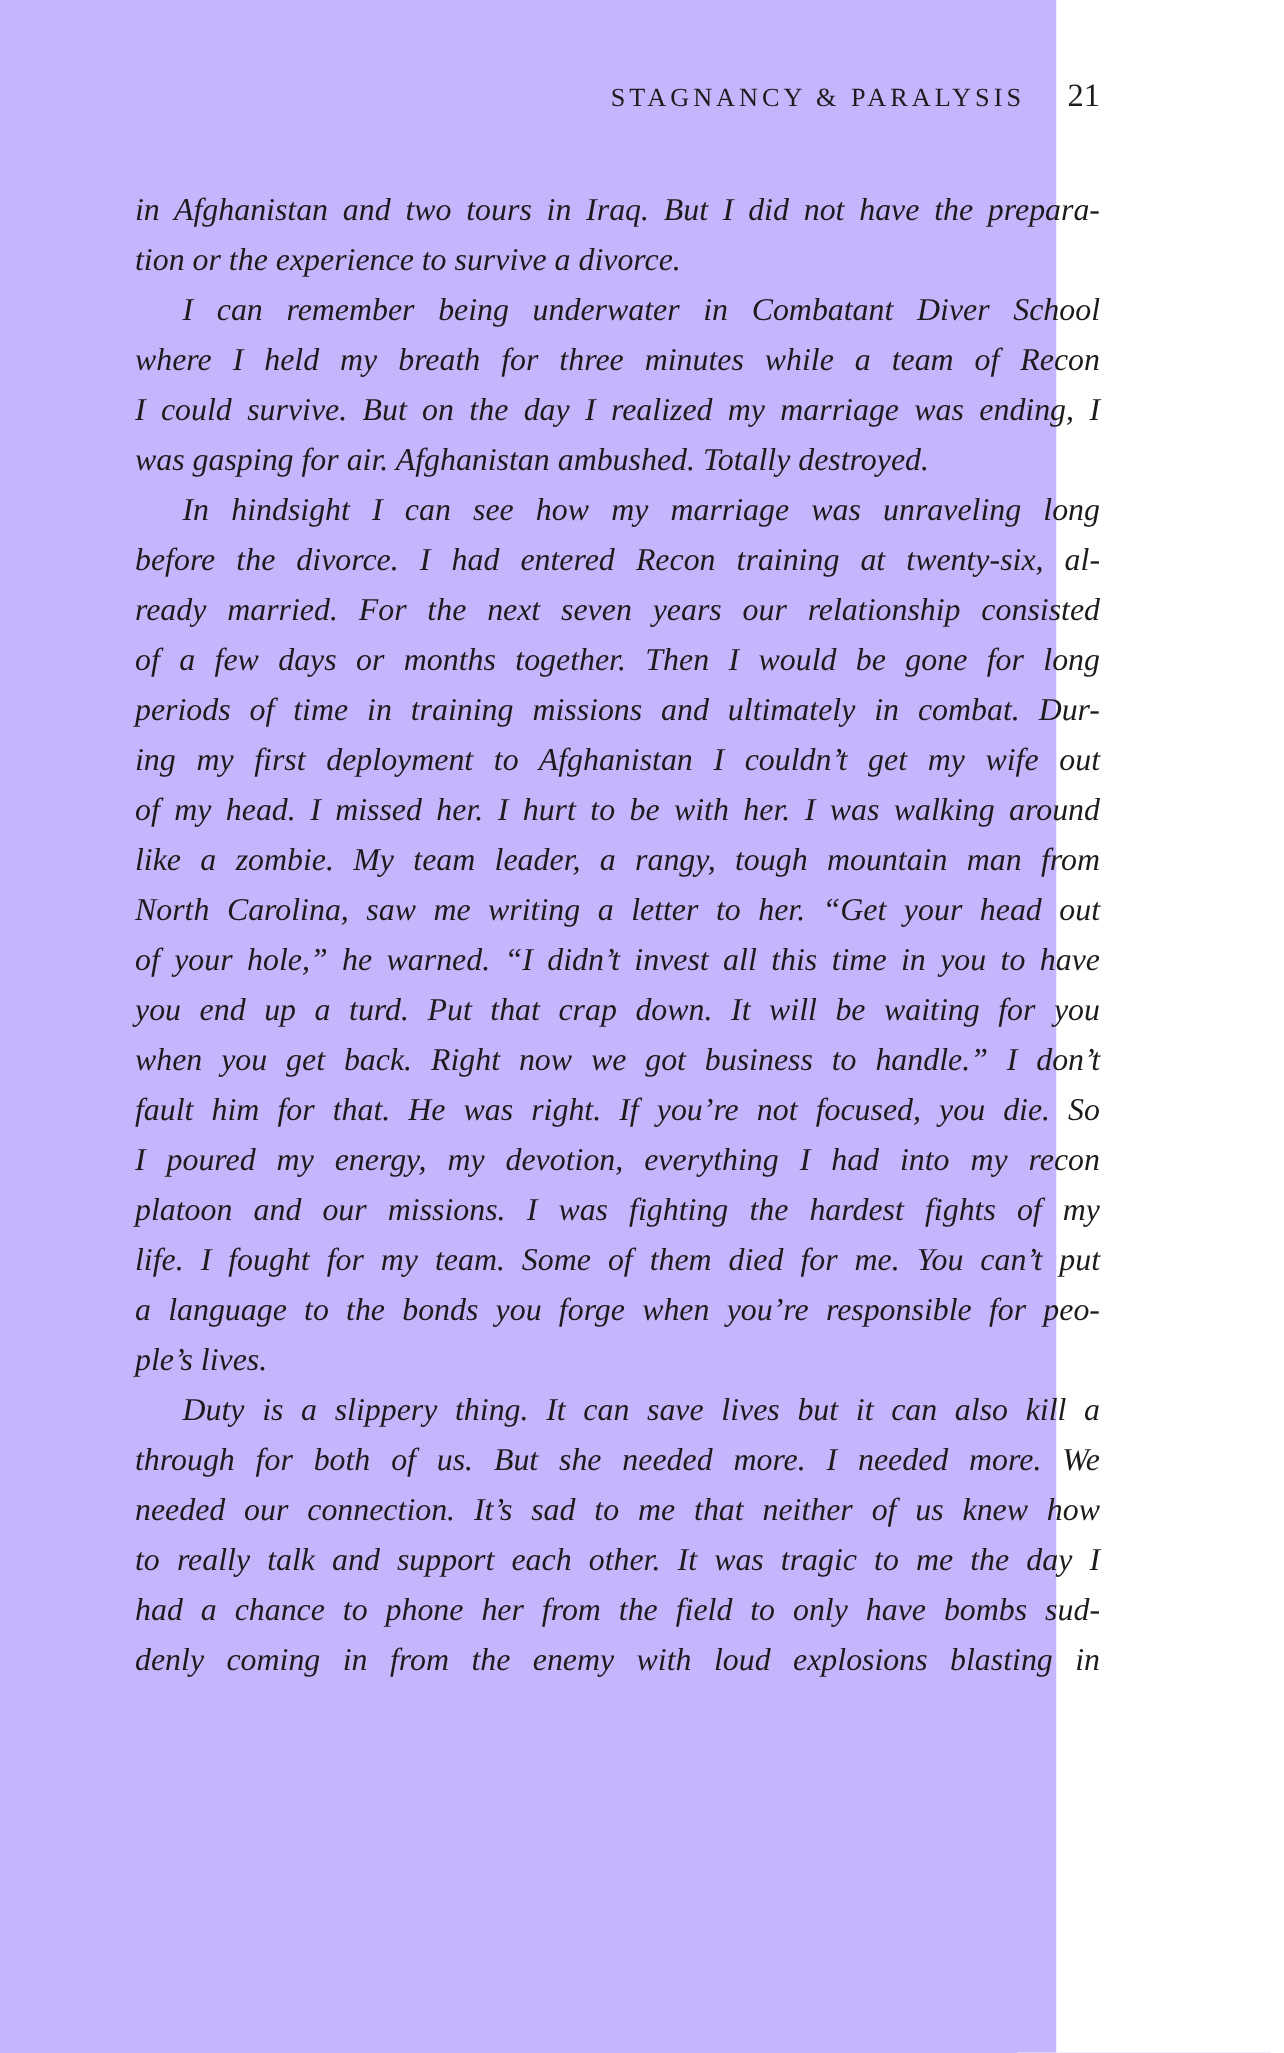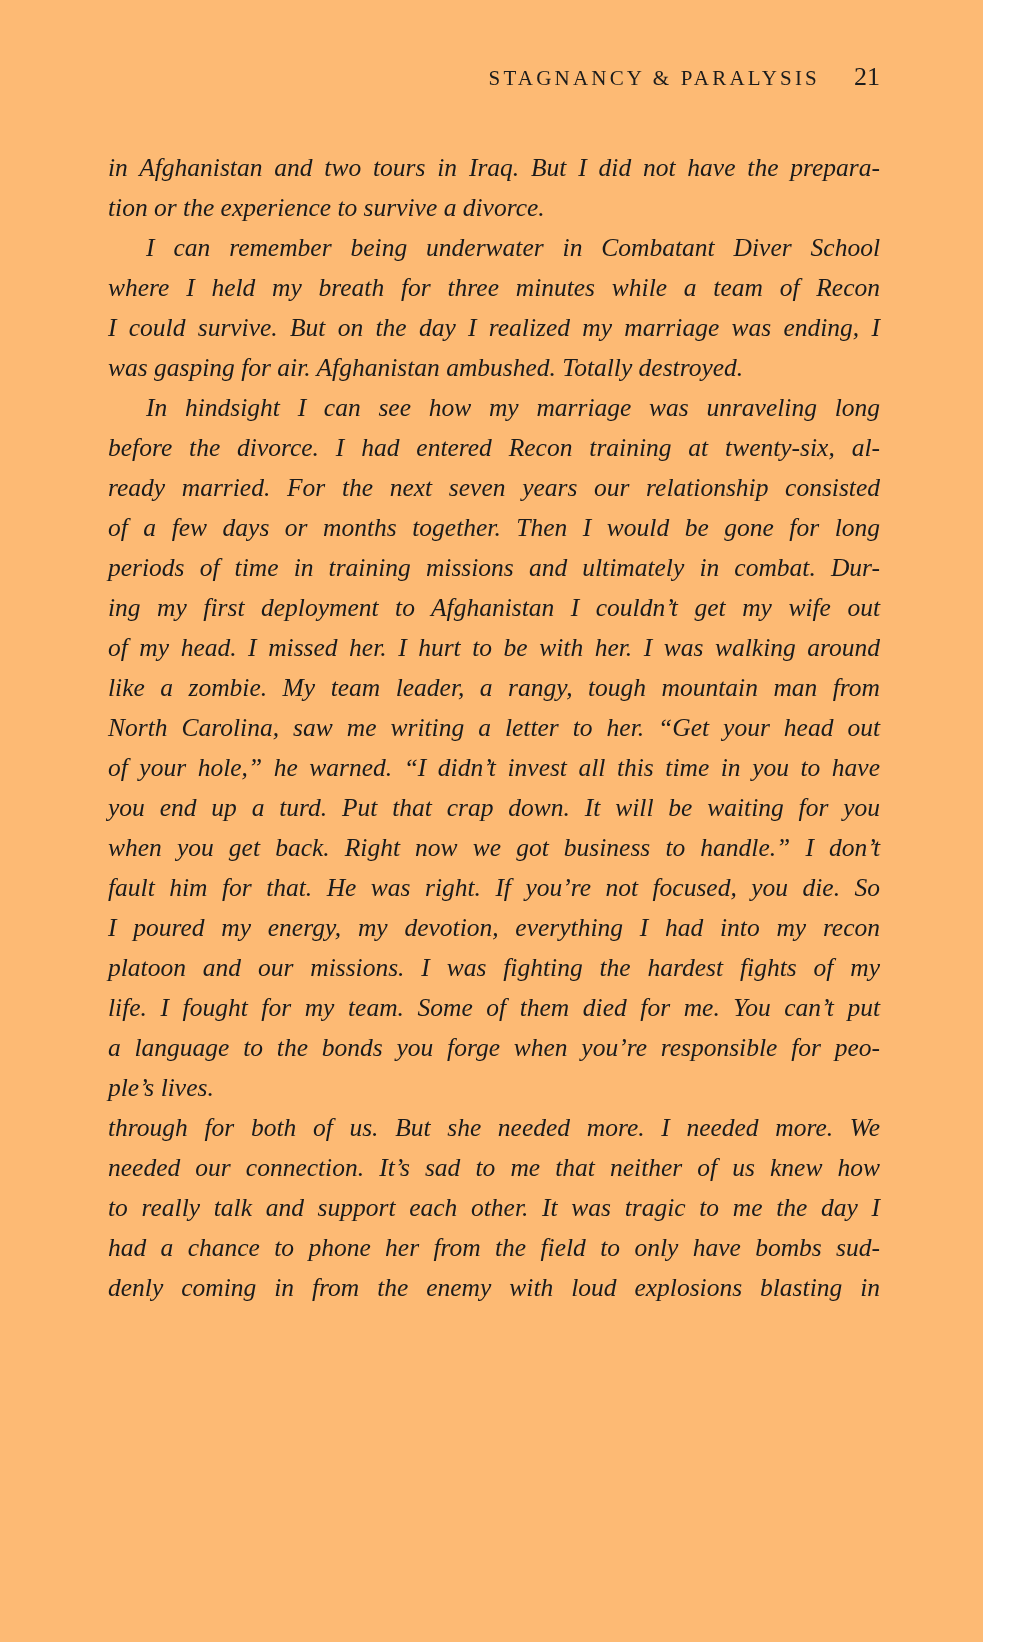--- a/index.html
+++ b/index.html
@@ -11,23 +11,23 @@
       width: 1027px;
       height: 1642px;
       position: relative;
       overflow: hidden;
       font-family: "Liberation Serif", "DejaVu Serif", serif;
       color: #1a1a1a;
     }
     .page {
       position: absolute;
       left: 0; top: 0;
-      width: 983px;
+      width: 845px;
       height: 1642px;
-      background: #fdba74;
+      background: #c4b5fd;
     }
     .running-head {
       position: absolute;
       top: 62px;
       left: 108px;
       width: 772px;
       height: 30px;
       display: flex;
       justify-content: flex-end;
       align-items: baseline;
@@ -99,20 +99,21 @@
     <span class="line">of your hole,” he warned. “I didn’t invest all this time in you to have</span>
     <span class="line">you end up a turd. Put that crap down. It will be waiting for you</span>
     <span class="line">when you get back. Right now we got business to handle.” I don’t</span>
     <span class="line">fault him for that. He was right. If you’re not focused, you die. So</span>
     <span class="line">I poured my energy, my devotion, everything I had into my recon</span>
     <span class="line">platoon and our missions. I was fighting the hardest fights of my</span>
     <span class="line">life. I fought for my team. Some of them died for me. You can’t put</span>
     <span class="line">a language to the bonds you forge when you’re responsible for peo-</span>
     <span class="line last">ple’s lives.</span>
 
+    <span class="line indent">Duty is a slippery thing. It can save lives but it can also kill a</span>
     <span class="line">through for both of us. But she needed more. I needed more. We</span>
     <span class="line">needed our connection. It’s sad to me that neither of us knew how</span>
     <span class="line">to really talk and support each other. It was tragic to me the day I</span>
     <span class="line">had a chance to phone her from the field to only have bombs sud-</span>
     <span class="line">denly coming in from the enemy with loud explosions blasting in</span>
   </div>
 
 </div>
 
 </body></html>

